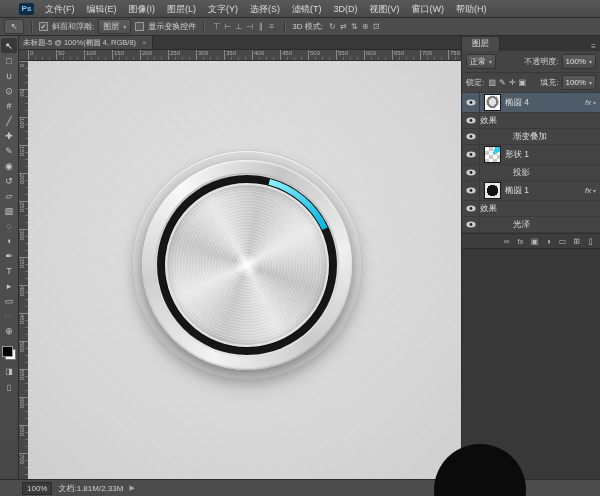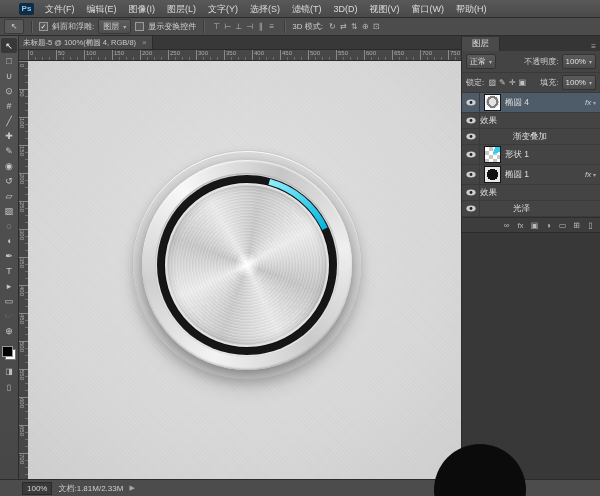--- a/index.html
+++ b/index.html
@@ -313,20 +313,30 @@
           <span class="eyecell">
             <svg width="10" height="7" viewBox="0 0 10 7">
               <ellipse cx="5" cy="3.5" rx="4.6" ry="2.9" fill="#cfcfcf"></ellipse>
               <circle cx="5" cy="3.5" r="1.4" fill="#222"></circle>
             </svg>
           </span>
           <span class="lthumb th-cyan"></span>
           <span class="llabel">形状 1</span>
           <span class="lfx"></span>
         </div>
+        <div class="lrow lr-fxitem">
+          <span class="eyecell">
+            <svg width="10" height="7" viewBox="0 0 10 7">
+              <ellipse cx="5" cy="3.5" rx="4.6" ry="2.9" fill="#cfcfcf"></ellipse>
+              <circle cx="5" cy="3.5" r="1.4" fill="#222"></circle>
+            </svg>
+          </span>
+          <span class="llabel">投影</span>
+          <span class="lfx"></span>
+        </div>
         <div class="lrow lr-layer">
           <span class="eyecell">
             <svg width="10" height="7" viewBox="0 0 10 7">
               <ellipse cx="5" cy="3.5" rx="4.6" ry="2.9" fill="#cfcfcf"></ellipse>
               <circle cx="5" cy="3.5" r="1.4" fill="#222"></circle>
             </svg>
           </span>
           <span class="lthumb th-black"></span>
           <span class="llabel">椭圆 1</span>
           <span class="lfx">fx</span>

